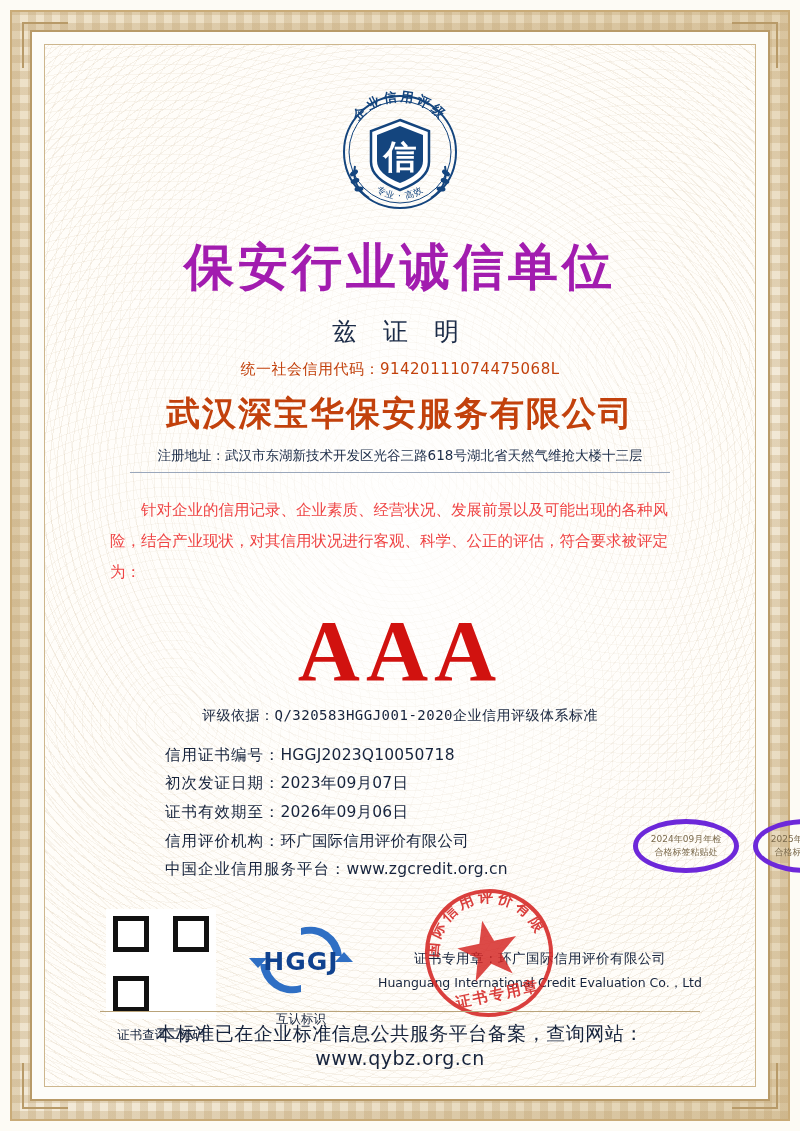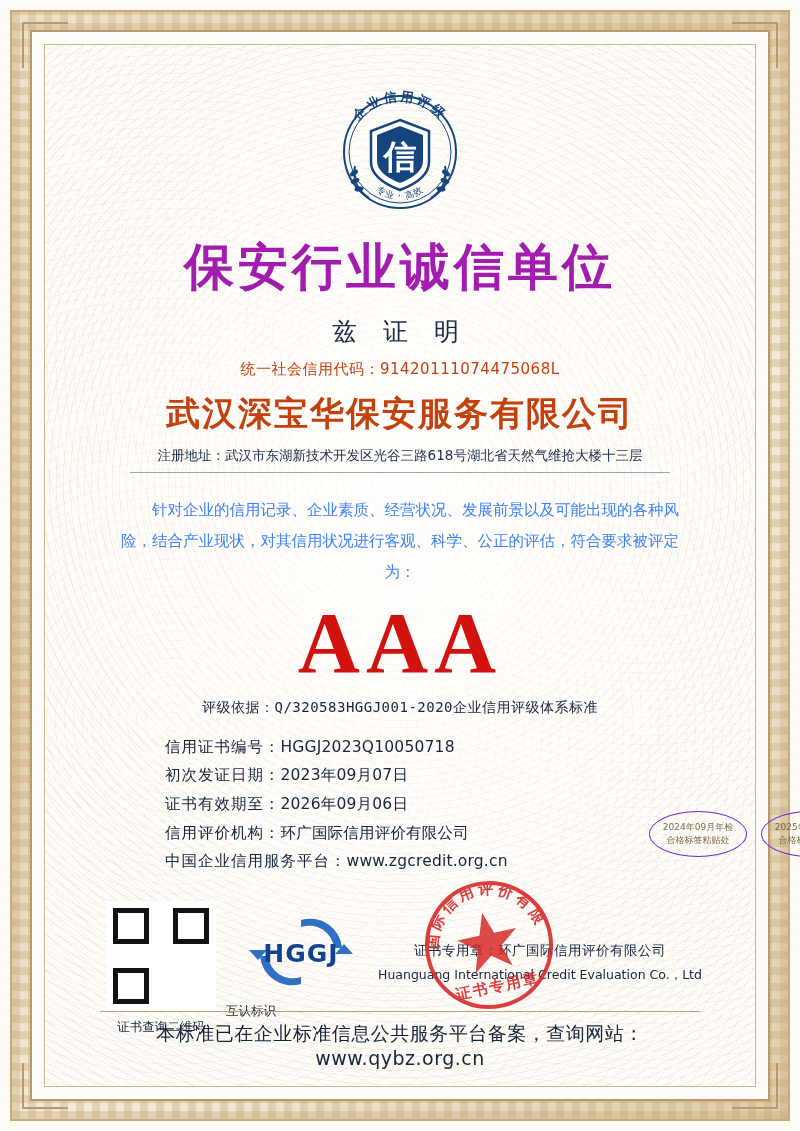--- a/index.html
+++ b/index.html
@@ -116,27 +116,27 @@
     width: 540px;
     font-family: "DejaVu Sans", sans-serif;
     font-size: 13.5px;
     color: #1b2b47;
     padding-bottom: 7px;
     border-bottom: 1px solid #9aa7bb;
   }
 
   
   .body-text {
-    margin: 22px auto 8px;
+    margin: 22px auto 16px;
     width: 580px;
-    text-align: center;
+    text-align: left;
     font-family: "DejaVu Sans", sans-serif;
     font-size: 15.5px;
     line-height: 2.0;
-    color: #3b82f6;
+    color: #ef4444;
     text-indent: 31px;
   }
 
   
   .grade {
     margin-top: 6px;
     font-family: "Liberation Serif", serif;
     font-size: 86px;
     font-weight: bold;
     color: #d1120f;
@@ -172,21 +172,21 @@
   
   .year-stamps {
     position: absolute;
     right: -224px;
     top: 78px;
     display: flex;
     gap: 14px;
   }
   .year-stamp {
     width: 96px; height: 44px;
-    border: 1px solid #6d28d9;
+    border: 5px solid #6d28d9;
     border-radius: 50%;
     display: flex;
     flex-direction: column;
     align-items: center;
     justify-content: center;
     font-family: "DejaVu Sans", sans-serif;
     font-size: 9px;
     color: #7b6a4c;
     line-height: 1.35;
   }
@@ -225,21 +225,21 @@
     position: absolute; left: 4px; bottom: 4px;
     width: 26px; height: 26px; border: 5px solid #111; background: #fff;
   }
   .caption {
     margin-top: 9px;
     font-family: "DejaVu Sans", sans-serif;
     font-size: 12.5px;
     color: #16233c;
   }
 
-  .logo-block { width: 150px; text-align: left; padding-top: 8px; }
+  .logo-block { width: 150px; text-align: center; padding-top: 8px; }
   .hggj-logo { width: 120px; height: 84px; margin: 0 auto; position: relative; }
 
   .org-block {
     flex: 1;
     text-align: center;
     padding-top: 40px;
     position: relative;
   }
   .org-cn {
     font-family: "DejaVu Sans", sans-serif;

